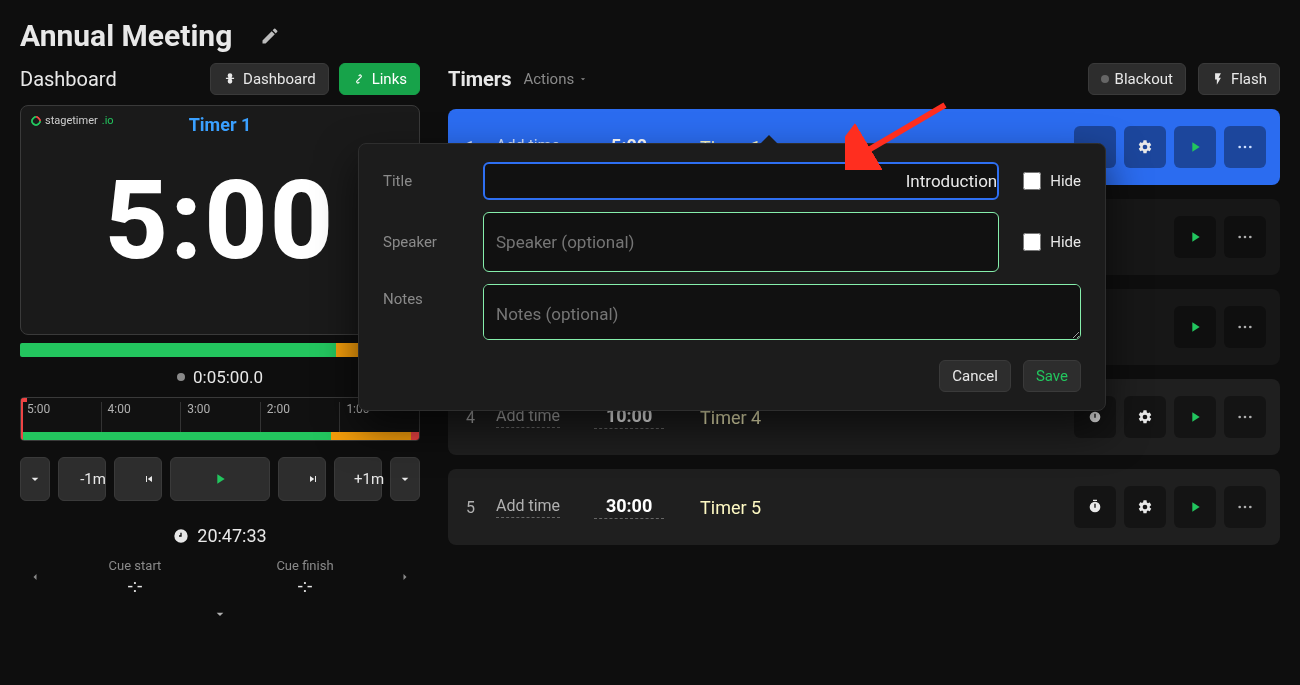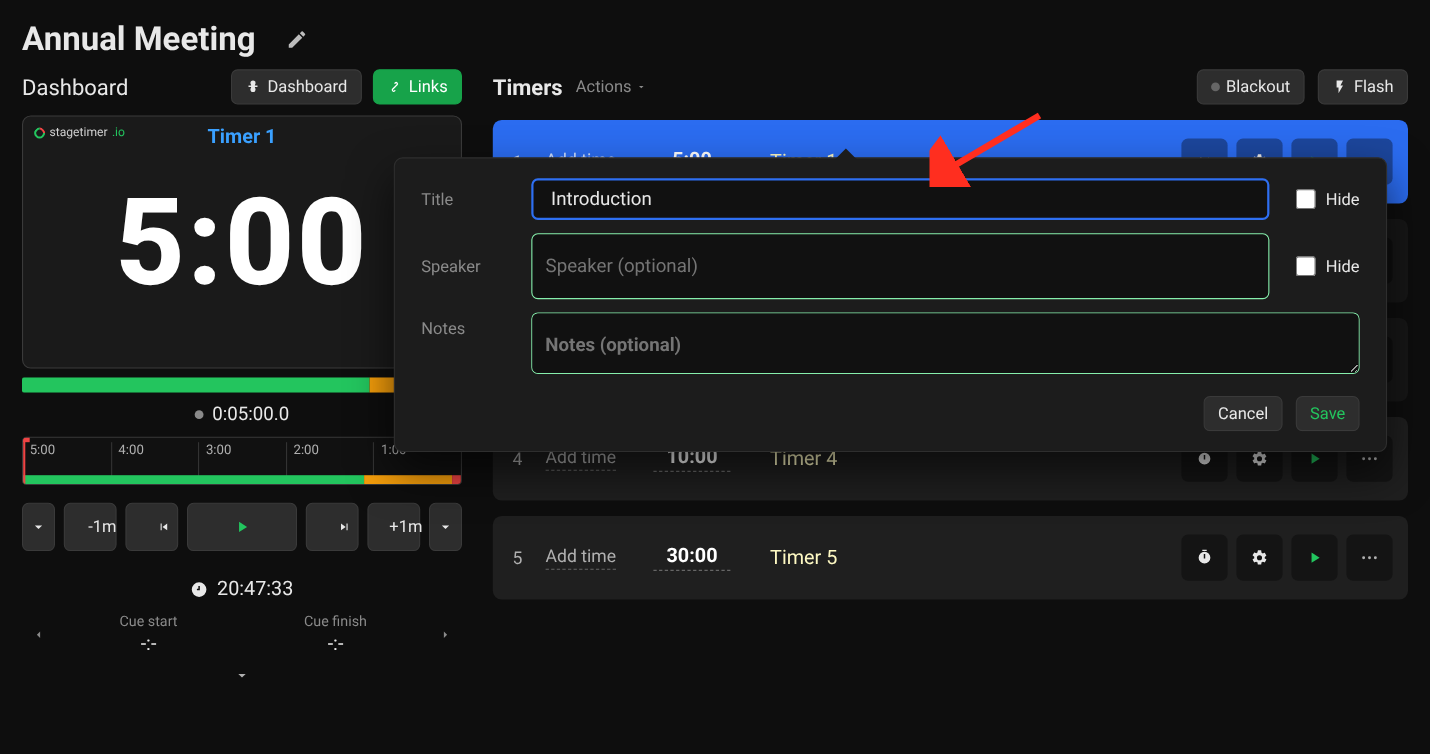--- a/index.html
+++ b/index.html
@@ -106,28 +106,28 @@
   .trow .row-spacer{flex:1;}
   .rowbtn{width:42px;height:42px;border-radius:6px;background:rgba(0,0,0,0.35);display:inline-flex;align-items:center;justify-content:center;cursor:pointer;border:none;}
   .rowbtn svg{width:16px;height:16px;fill:#e8e8e8;}
   .rowbtn.play svg{fill:var(--play);}
   .rowbtn.more svg{fill:var(--muted2);}
   .trow.selected .rowbtn.more svg{fill:#cfe0ff;}
   .rowbtns{display:flex;gap:8px;align-items:center;}
   .trow.obscured{background:var(--row-dark);}
   
   
-  .popover{position:absolute;left:-90px;top:80px;width:903px;background:#1c1c1c;border:1px solid #2e2e2e;border-radius:8px;padding:18px 24px 18px 24px;box-shadow:0 18px 40px rgba(0,0,0,0.6);z-index:50;}
+  .popover{position:absolute;left:-90px;top:80px;width:748px;background:#1c1c1c;border:1px solid #2e2e2e;border-radius:8px;padding:18px 24px 18px 24px;box-shadow:0 18px 40px rgba(0,0,0,0.6);z-index:50;}
   .popover::before{content:"";position:absolute;top:-9px;left:400px;width:0;height:0;border-left:10px solid transparent;border-right:10px solid transparent;border-bottom:10px solid #1c1c1c;}
   .prow{display:flex;align-items:center;gap:20px;margin-bottom:12px;}
   .prow .plabel{width:80px;color:var(--muted);font-size:15px;}
   .prow.top .plabel{align-self:flex-start;padding-top:6px;}
   .prow input[type=text], .prow textarea{flex:1;background:#111;border:1px solid #86efac;color:var(--text);padding:19px 12px;border-radius:6px;font-size:17px;outline:none;}
-  .prow input[type=text].focused{border:2px solid var(--blue);padding:7px 16px;}
-  .prow textarea{height:56px;resize:vertical;font-weight:bold;}
+  .prow input[type=text].focused{border:2px solid var(--blue);padding:7px 0;text-align:right;}
+  .prow textarea{height:56px;resize:vertical;}
   .hidewrap{display:flex;align-items:center;gap:6px;font-size:15px;}
   .hidewrap input{width:18px;height:18px;accent-color:#fff;}
   .popover .footer{display:flex;justify-content:flex-end;gap:12px;margin-top:20px;}
   .popover .footer .btn.save{color:var(--green2);}
   
   
   .annotate-arrow{position:absolute;z-index:200;pointer-events:none;}
 </style>
 </head>
 <body>

